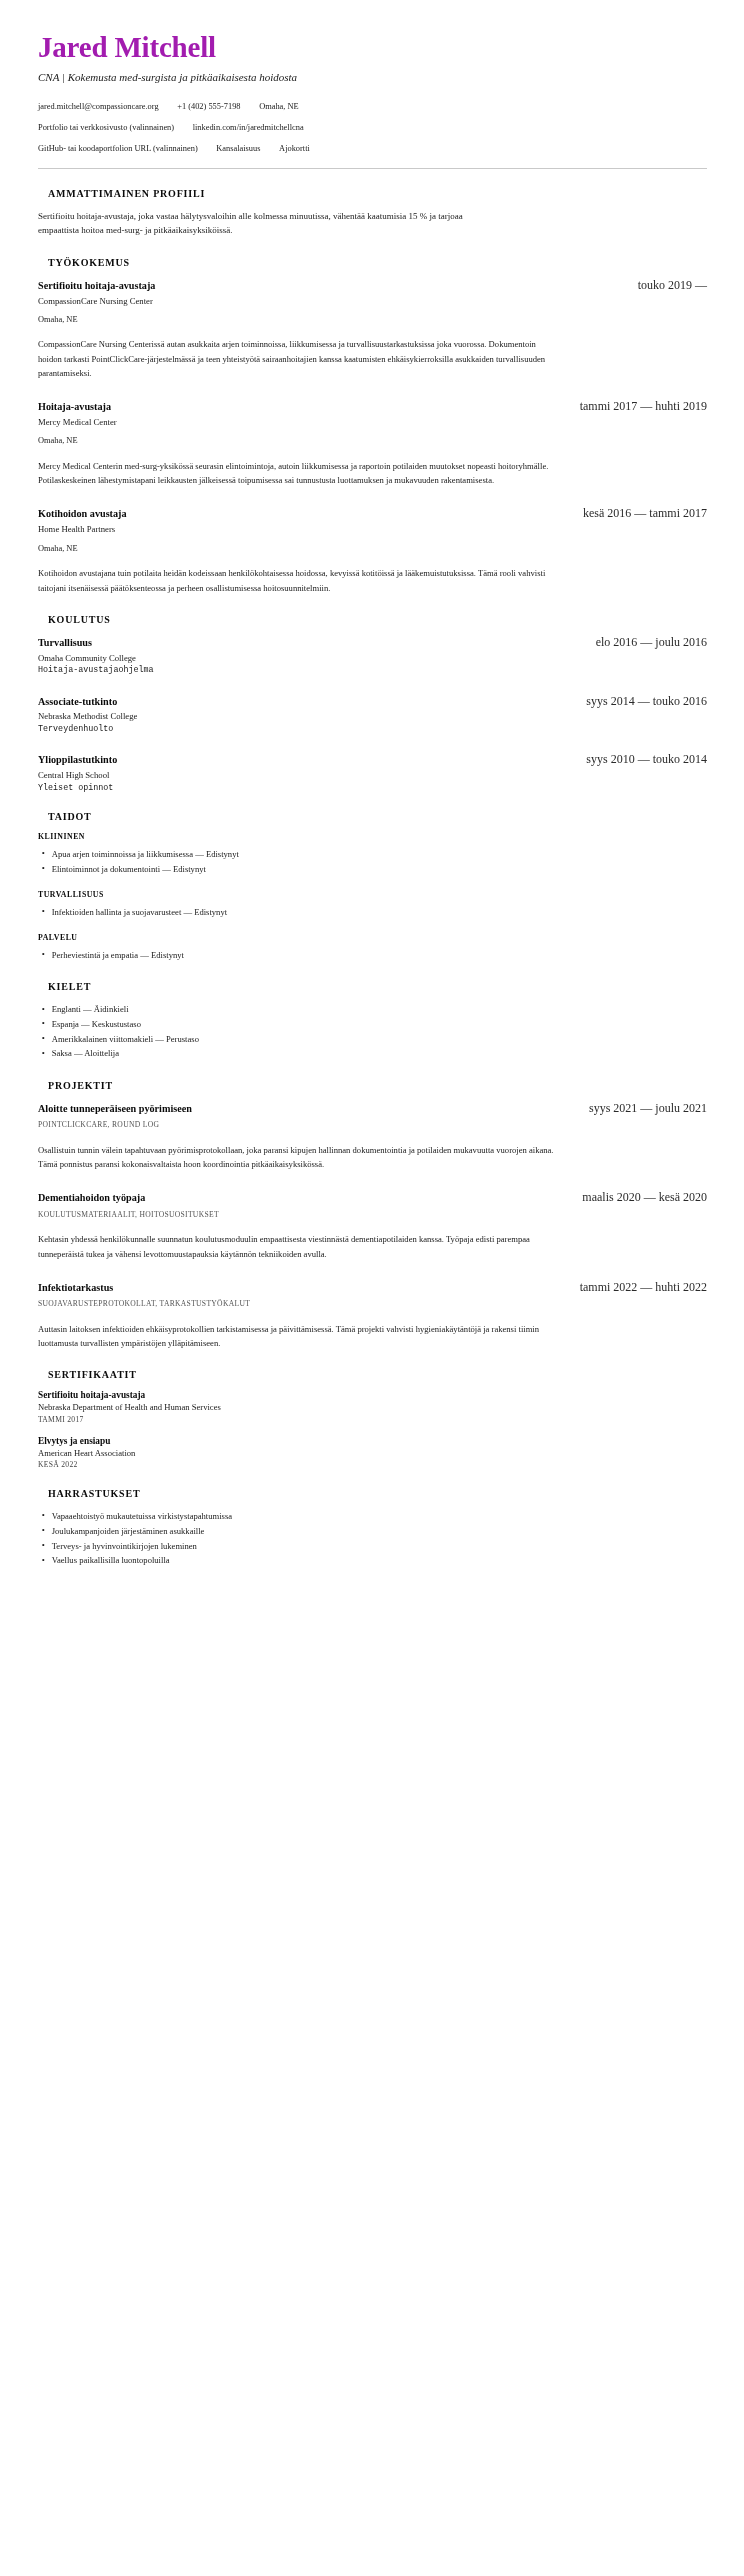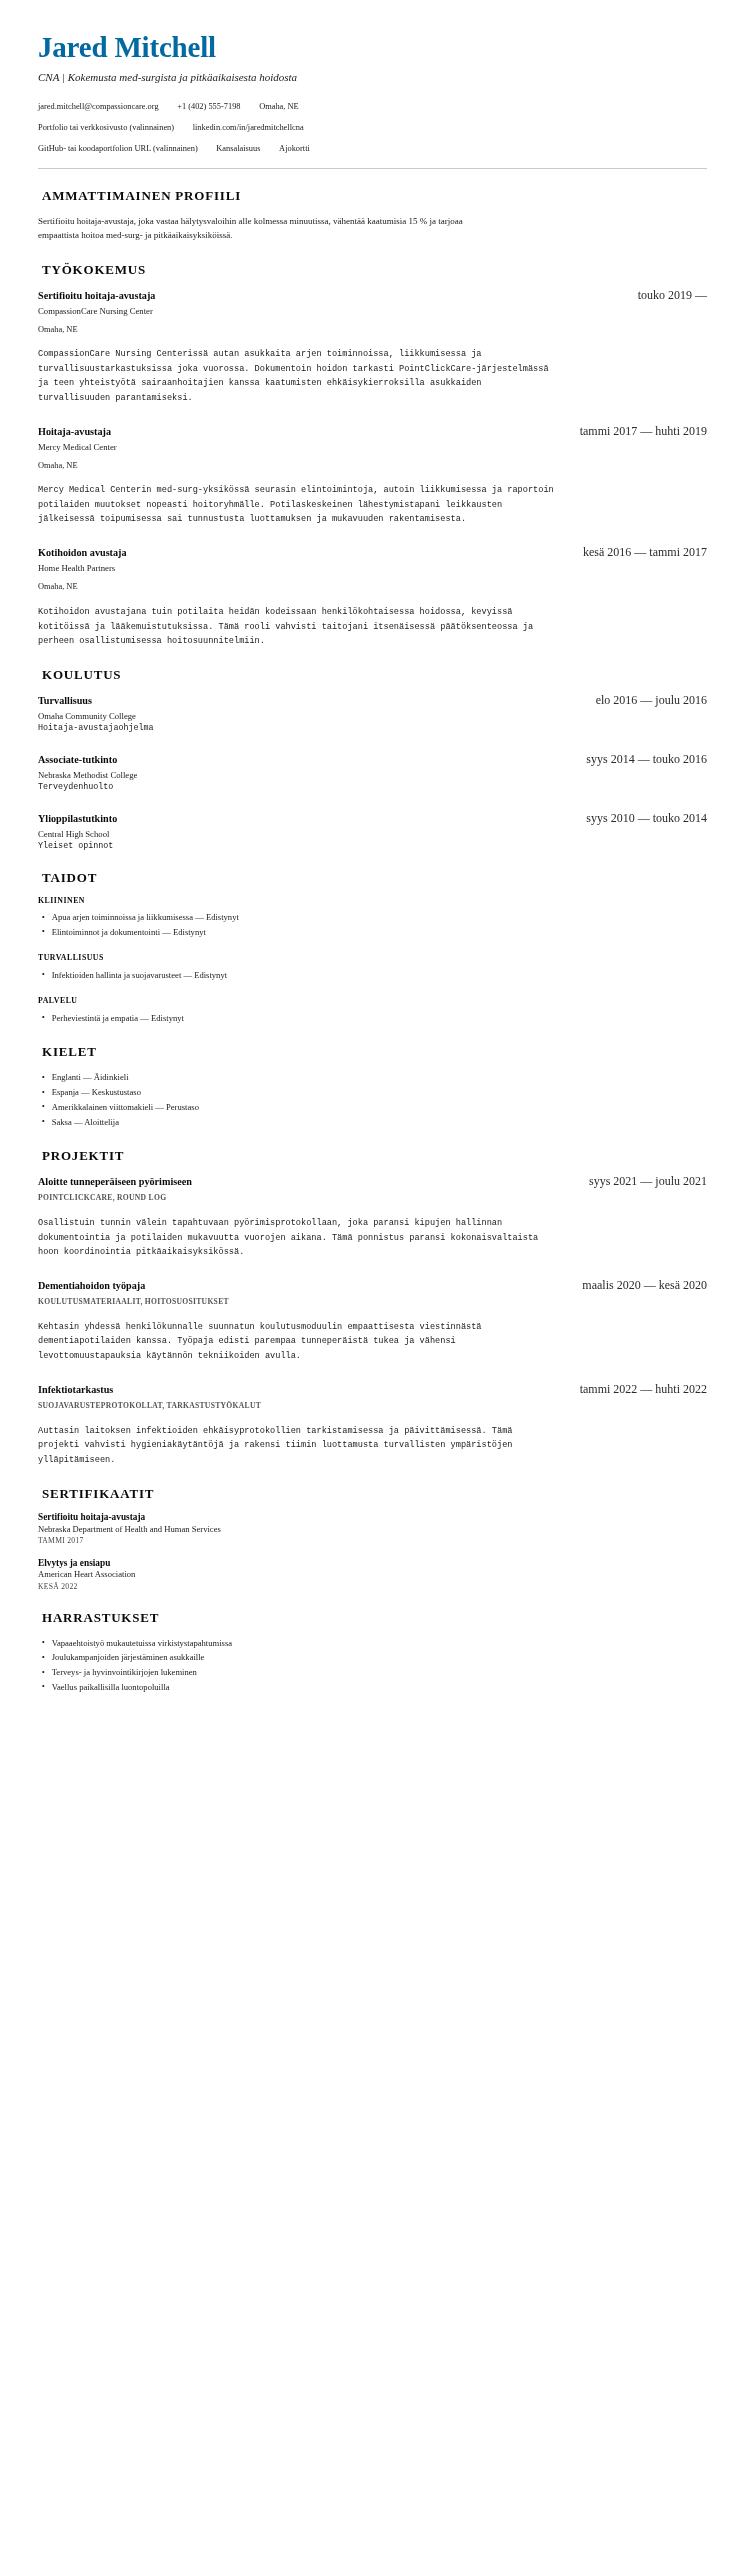--- a/index.html
+++ b/index.html
@@ -18,21 +18,21 @@
     background: #ffffff;
   }
 
   
   .name {
     font-size: 29px;
     font-weight: 700;
     letter-spacing: -0.2px;
     line-height: 1.05;
     margin: 0 0 7.4px 0;
-    color: #0369a1;
+    color: #a21caf;
   }
   .headline {
     font-size: 11px;
     line-height: 1.35;
     margin: 0 0 16px 0;
     color: #1a1a1a;
     font-style: italic;
   }
   .contact-line {
     font-size: 8.4px;
@@ -47,25 +47,25 @@
 
   hr.rule {
     border: none;
     border-top: 0.6px solid #c9c9c9;
     margin: 12.4px 0 18.6px 0;
   }
 
   
   .section { margin-bottom: 18.6px; }
   .section-title {
-    font-size: 13px;
+    font-size: 10px;
     font-weight: 700;
     letter-spacing: 0.8px;
     text-transform: uppercase;
-    margin: 0 0 10px 4px;
+    margin: 0 0 10px 10px;
     color: #0a0a0a;
   }
   .summary-text {
     font-size: 9px;
     line-height: 1.62;
     margin: 0;
     max-width: 438px;
     color: #1a1a1a;
   }
 
@@ -108,29 +108,27 @@
     margin-top: 1.2px;
     color: #1a1a1a;
     font-family: Liberation Mono, monospace;
   }
   .entry-tech {
     font-size: 7.6px;
     letter-spacing: 0.3px;
     text-transform: uppercase;
     margin-top: 4.3px;
     color: #545454;
-    font-weight: bold;
   }
   .entry-desc {
     font-size: 8.6px;
     line-height: 1.68;
     margin: 13.7px 0 0 0;
     max-width: 518px;
     color: #1a1a1a;
-    font-family: Liberation Mono, monospace;
   }
 
   
   .skill-group { margin-bottom: 13.7px; }
   .skill-group:last-child { margin-bottom: 0; }
   .skill-group-title {
     font-size: 7.8px;
     font-weight: 700;
     letter-spacing: 0.5px;
     text-transform: uppercase;

